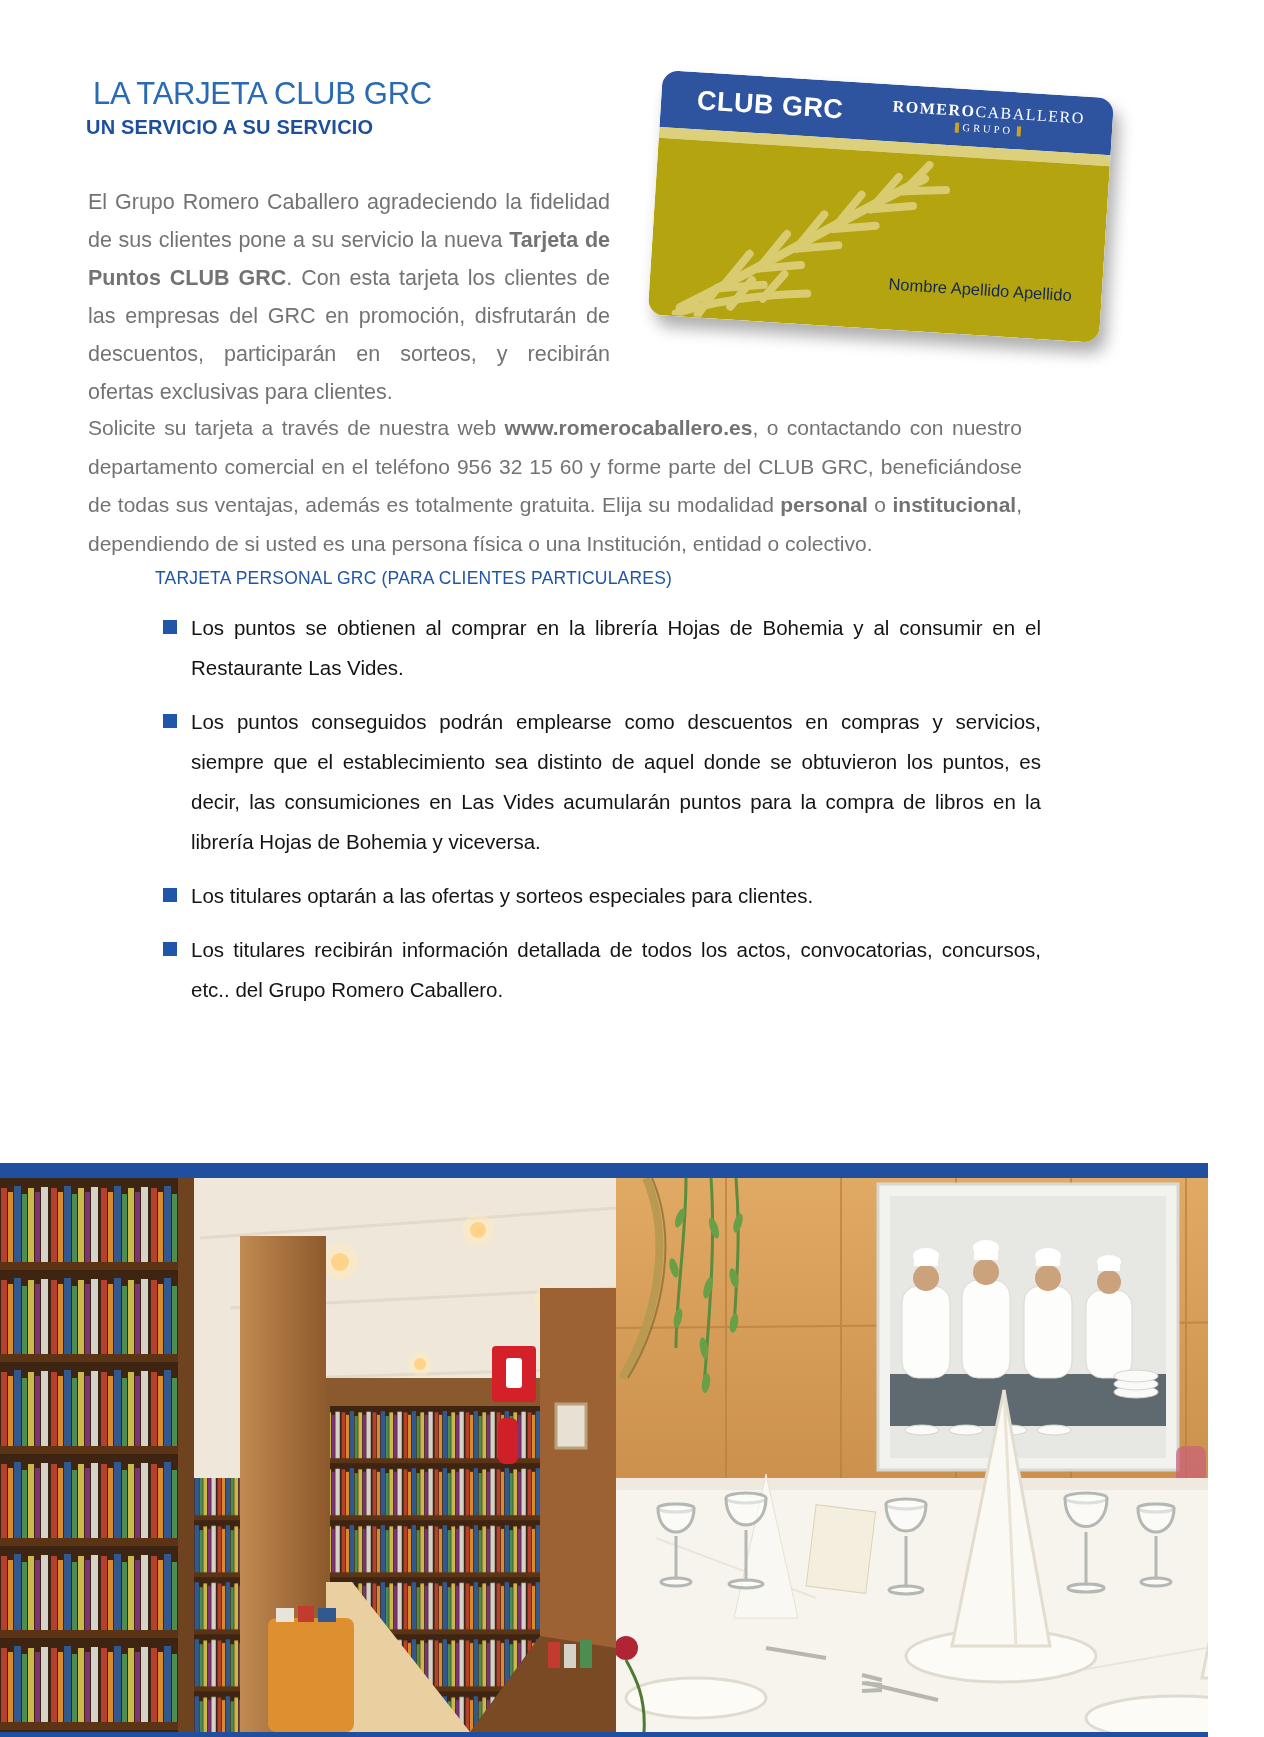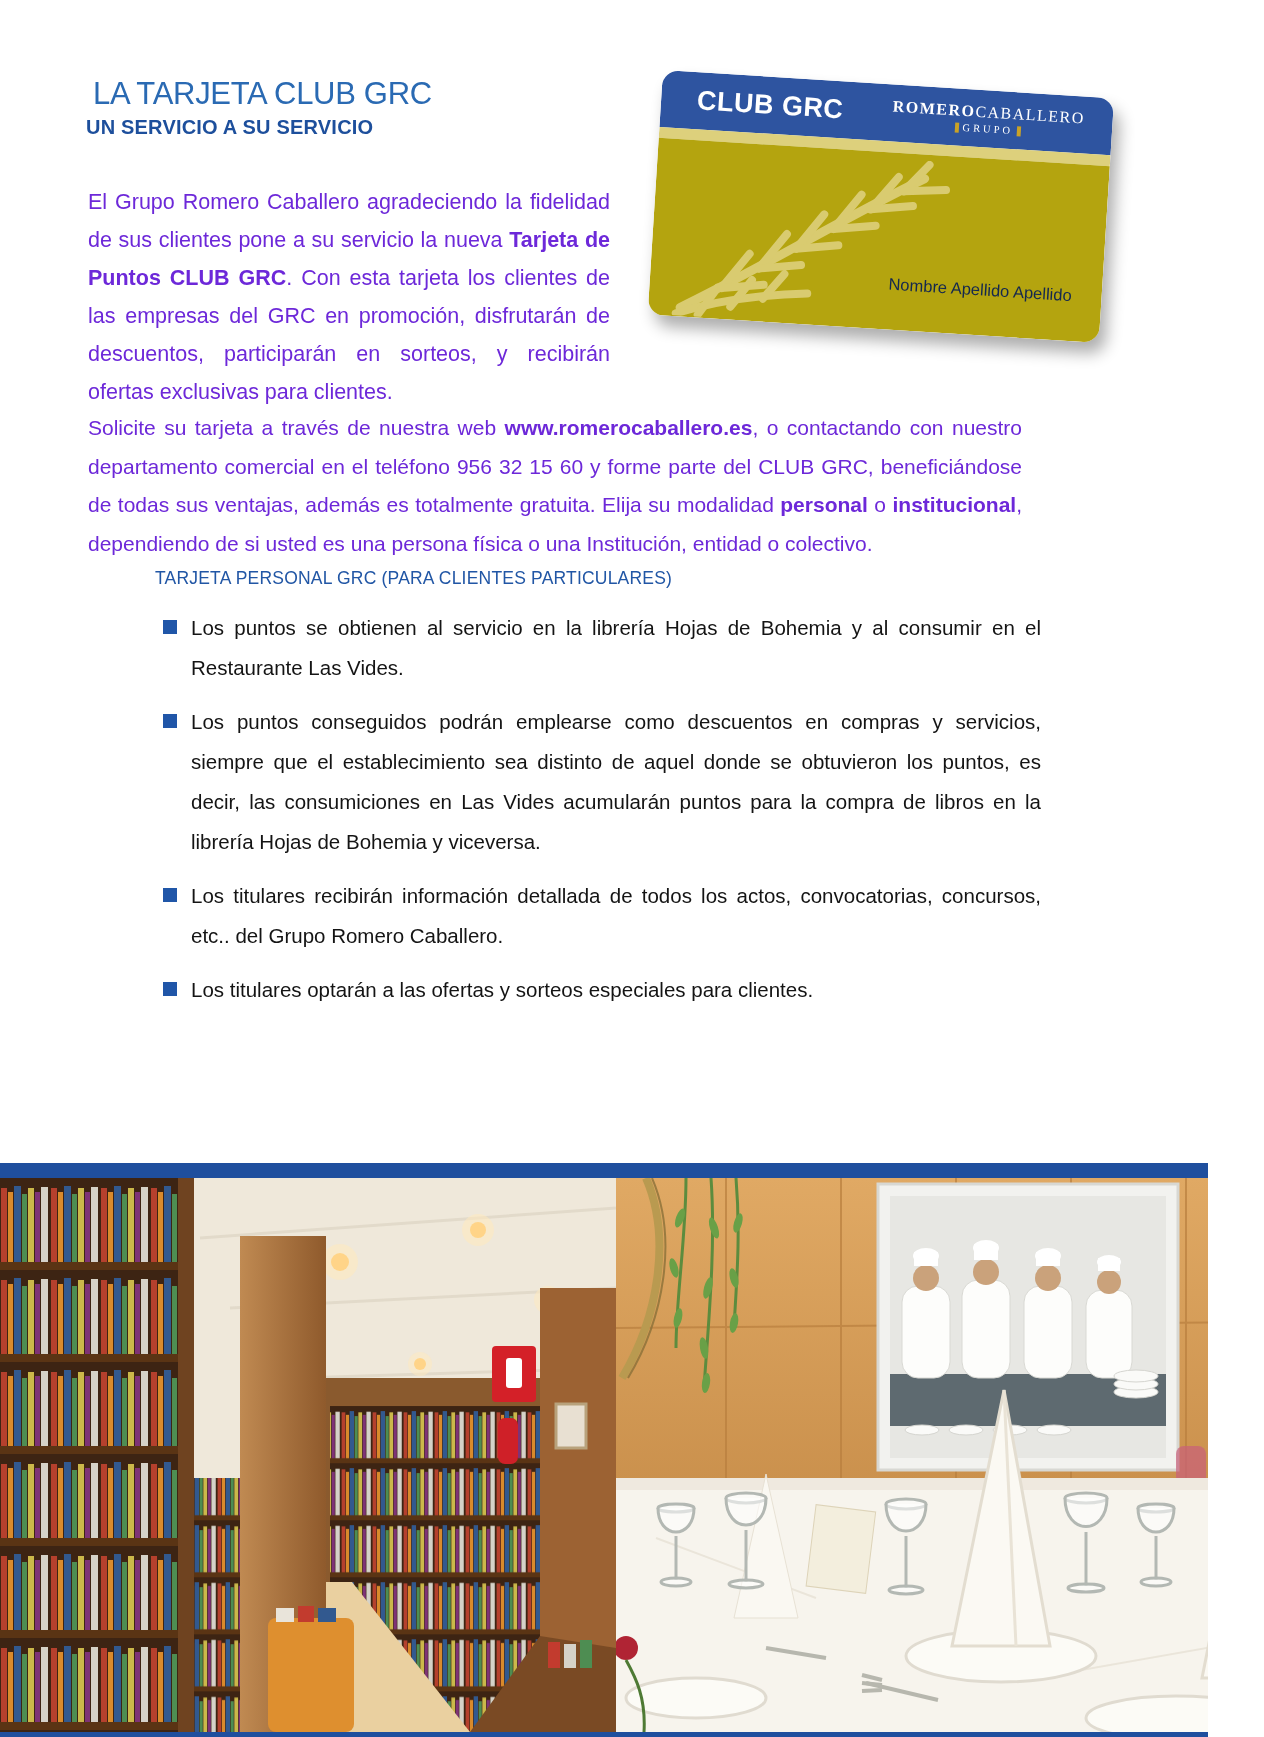--- a/index.html
+++ b/index.html
@@ -6,21 +6,21 @@
   #page{position:relative;width:1208px;height:1737px;background:#ffffff;overflow:hidden;
         font-family:"Liberation Sans",sans-serif;color:#111111;}
 
   
   .title{position:absolute;left:93px;top:76px;font-size:31px;font-weight:400;
          color:#2a6ab3;letter-spacing:-0.3px;}
   .subtitle{position:absolute;left:86px;top:116px;font-size:20px;font-weight:700;
             color:#1d4f9c;letter-spacing:0.2px;}
 
   
-  .para{position:absolute;text-align:justify;color:#6d28d9;}
+  .para{position:absolute;text-align:justify;color:#737373;}
   .para b{font-weight:700;}
   #intro-para{left:88px;top:161px;width:522px;font-size:21.5px;line-height:38px;}
   #request-para{left:88px;top:388px;width:934px;font-size:21px;line-height:38.5px;}
 
   
   .section-heading{position:absolute;left:155px;top:568px;font-size:17.5px;font-weight:400;
                    color:#2156a5;letter-spacing:0.2px;}
   .bullets{position:absolute;left:163px;top:608px;width:878px;}
   .bullet{position:relative;padding-left:28px;margin-bottom:14px;font-size:20.5px;
           line-height:40px;text-align:justify;color:#141414;}
@@ -108,33 +108,33 @@
     </div>
   </div>
 
   <p class="para" id="intro-para"><span>El Grupo Romero Caballero agradeciendo la fidelidad de sus clientes pone a su servicio la nueva </span><b>Tarjeta de Puntos CLUB GRC</b><span>. Con esta tarjeta los clientes de las empresas del GRC en promoción, disfrutarán de descuentos, participarán en sorteos, y recibirán ofertas exclusivas para clientes.</span></p>
   <p class="para" id="request-para"><span>Solicite su tarjeta a través de nuestra web </span><b>www.romerocaballero.es</b><span>, o contactando con nuestro departamento comercial en el teléfono 956 32 15 60 y forme parte del CLUB GRC, beneficiándose de todas sus ventajas, además es totalmente gratuita. Elija su modalidad </span><b>personal</b><span> o </span><b>institucional</b><span>, dependiendo de si usted es una persona física o una Institución, entidad o colectivo.</span></p>
 
   <div class="section-heading">TARJETA PERSONAL GRC (PARA CLIENTES PARTICULARES)</div>
   <div class="bullets">
     <div class="bullet">
       <span class="sq"></span>
-      <span>Los puntos se obtienen al servicio en la librería Hojas de Bohemia y al consumir en el Restaurante Las Vides.</span>
+      <span>Los puntos se obtienen al comprar en la librería Hojas de Bohemia y al consumir en el Restaurante Las Vides.</span>
     </div>
     <div class="bullet">
       <span class="sq"></span>
       <span>Los puntos conseguidos podrán emplearse como descuentos en compras y servicios, siempre que el establecimiento sea distinto de aquel donde se obtuvieron los puntos, es decir, las consumiciones en Las Vides acumularán puntos para la compra de libros en la librería Hojas de Bohemia y viceversa.</span>
     </div>
     <div class="bullet">
       <span class="sq"></span>
-      <span>Los titulares recibirán información detallada de todos los actos, convocatorias, concursos, etc..  del Grupo Romero Caballero.</span>
+      <span>Los titulares optarán a las ofertas y sorteos especiales para clientes.</span>
     </div>
     <div class="bullet">
       <span class="sq"></span>
-      <span>Los titulares optarán a las ofertas y sorteos especiales para clientes.</span>
+      <span>Los titulares recibirán información detallada de todos los actos, convocatorias, concursos, etc..  del Grupo Romero Caballero.</span>
     </div>
   </div>
 
   <div class="edge edge-red">
     <div class="squiggle"></div>
     <div class="blob"></div>
   </div>
   <div class="edge edge-green"></div>
   <div class="edge edge-blue"></div>
 

